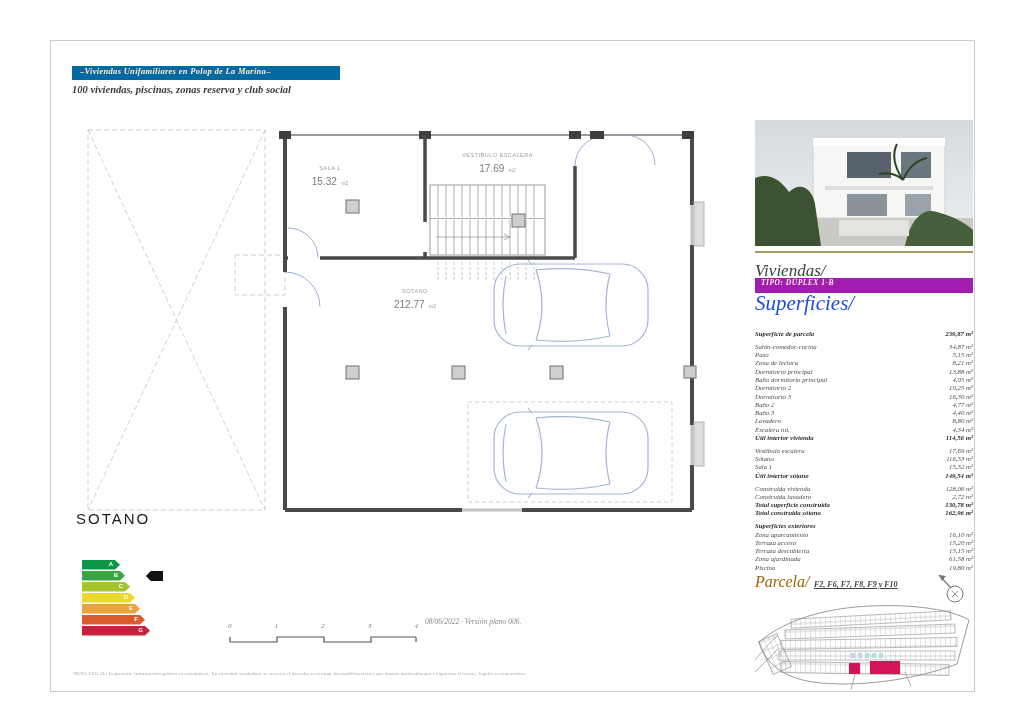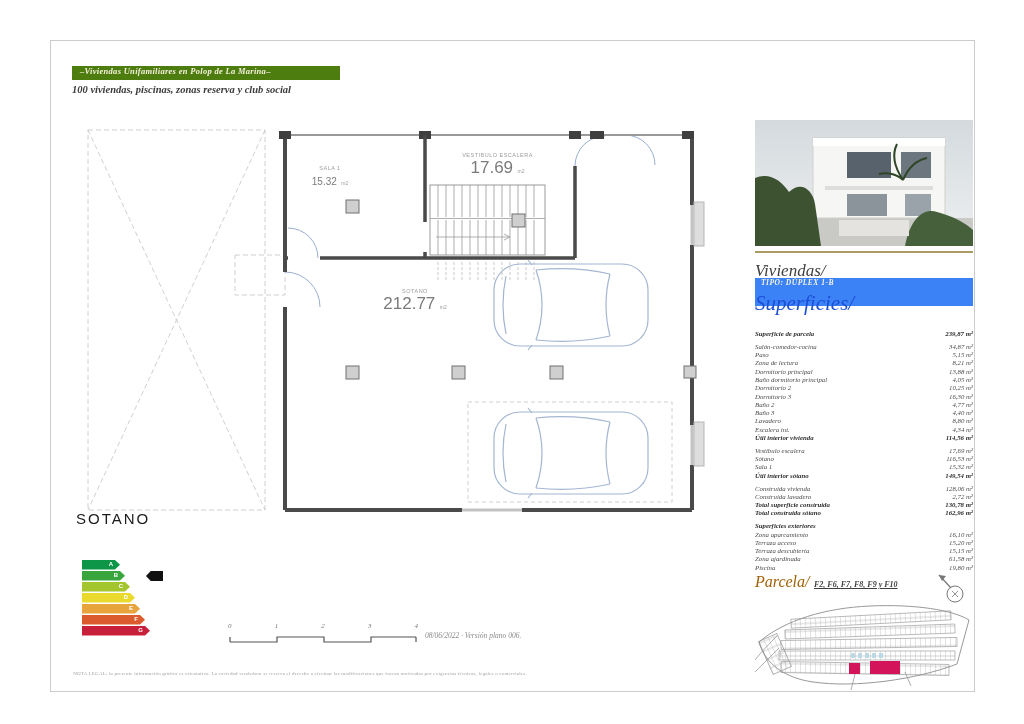--- a/index.html
+++ b/index.html
@@ -6,66 +6,66 @@
   html,body { background:#ffffff; }
   #page {
     position:relative; width:1024px; height:724px; background:#ffffff;
     font-family:"Liberation Sans", sans-serif; overflow:hidden;
   }
   .frame { position:absolute; left:50px; top:40px; width:925px; height:652px;
            border:1px solid #cccccc; }
 
   
   .banner { position:absolute; left:72px; top:66px; width:268px; height:14px;
-            background:#4d7c0f; color:#f6f1dc; line-height:14px; padding-left:8px;
+            background:#0369a1; color:#f6f1dc; line-height:14px; padding-left:8px;
             font:italic bold 8.5px "Liberation Serif", serif; letter-spacing:.3px; }
   .subtitle { position:absolute; left:72px; top:84px;
               font:italic bold 10.5px "Liberation Serif", serif; color:#3b3b3b; }
 
   
   .plan-svg { position:absolute; left:72px; top:122px; }
   .room-label { position:absolute; text-align:center; color:#8f8f8f; }
   .room-name { font-size:5.5px; letter-spacing:.5px; color:#9c9c9c; display:block; }
   .room-area { font-size:10px; color:#7b7b7b; }
-  .room-area.big { font-size:17px; }
+  .room-area.big { font-size:10px; }
   .room-unit { font-size:5px; color:#9c9c9c; }
   .floor-label { position:absolute; left:76px; top:510px; font-size:15px;
                  letter-spacing:2px; color:#1c1c1c; }
 
   
   .energy { position:absolute; left:82px; top:560px; width:170px; }
   .energy-row { position:relative; height:11px; }
   .energy-bar { height:9.5px; position:relative;
     clip-path:polygon(0 0, calc(100% - 5px) 0, 100% 50%, calc(100% - 5px) 100%, 0 100%); }
   .energy-letter { position:absolute; right:7px; top:1px; font-size:6px; font-weight:bold;
                    color:#ffffff; }
   .energy-row.selected::after { content:""; position:absolute; left:64px; top:0;
     width:17px; height:10px; background:#111111;
     clip-path:polygon(100% 0,100% 100%,28% 100%,0 50%,28% 0); }
 
   
   .scalebar { position:absolute; left:228px; top:622px; width:190px; }
   .scale-ticks { display:flex; justify-content:space-between;
                  font:italic 7px "Liberation Serif", serif; color:#777777; }
-  .scale-caption { position:absolute; left:425px; top:631px;
+  .scale-caption { position:absolute; left:425px; top:617px;
                    font:italic 7.5px "Liberation Serif", serif; color:#8a8a8a; }
 
   
   .legal { position:absolute; left:70px; top:671px; width:460px; text-align:center;
            font:5px "Liberation Serif", serif; color:#a3a3a3; letter-spacing:.2px; }
 
   
   .sidebar { position:absolute; left:755px; top:118px; width:218px; }
   .photo { position:absolute; left:0; top:2px; }
   .gold-rule { position:absolute; left:0; top:133px; width:218px; height:1.5px;
                background:#ab9b62; }
   .viviendas-title { position:absolute; left:0; top:143px;
                      font:italic 17px "Liberation Serif", serif; color:#3f3f3f; }
-  .tipo-badge { position:absolute; left:0; top:160px; width:218px; height:28px;
-                background:#3b82f6; color:#f6f1dc; line-height:15px; padding-left:6px;
+  .tipo-badge { position:absolute; left:0; top:160px; width:218px; height:15px;
+                background:#a21caf; color:#f6f1dc; line-height:15px; padding-left:6px;
                 font:italic bold 7.5px "Liberation Serif", serif; letter-spacing:.5px; }
   .superficies-title { position:absolute; left:0; top:173px;
                        font:italic 21px "Liberation Serif", serif; color:#1d4ed8; }
   .sup-table { position:absolute; left:0; top:212px; width:218px; }
   .sup-row { display:flex; height:8.3px; line-height:8.3px;
              font:italic 6.8px "Liberation Serif", serif; color:#4c4c4c; }
   .sup-row.bold { font-weight:bold; color:#2e2e2e; }
   .sup-row.spacer { height:4.5px; }
   .sup-label { white-space:nowrap; }
   .sup-value { margin-left:auto; white-space:nowrap; }

